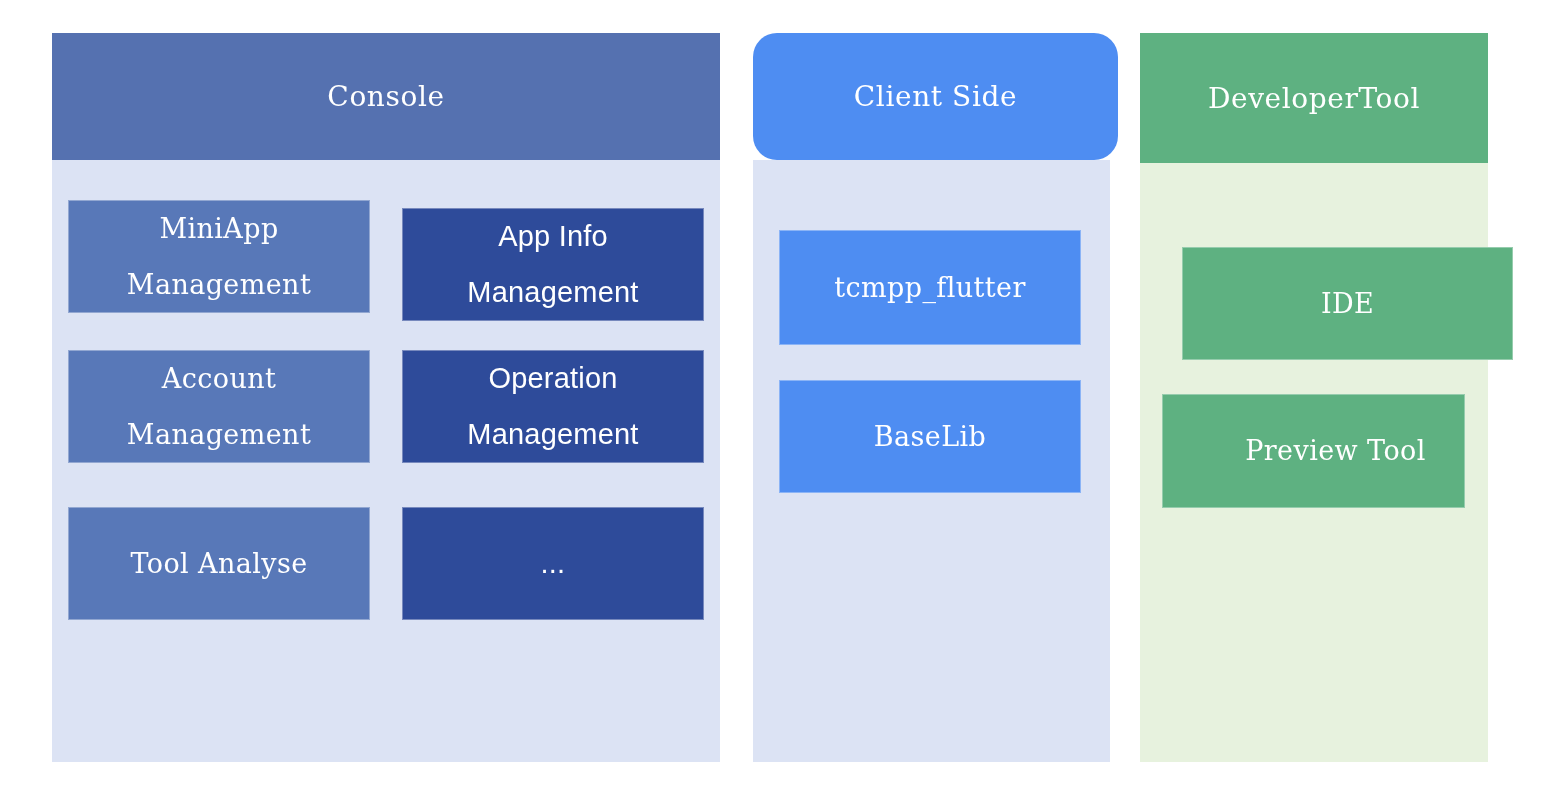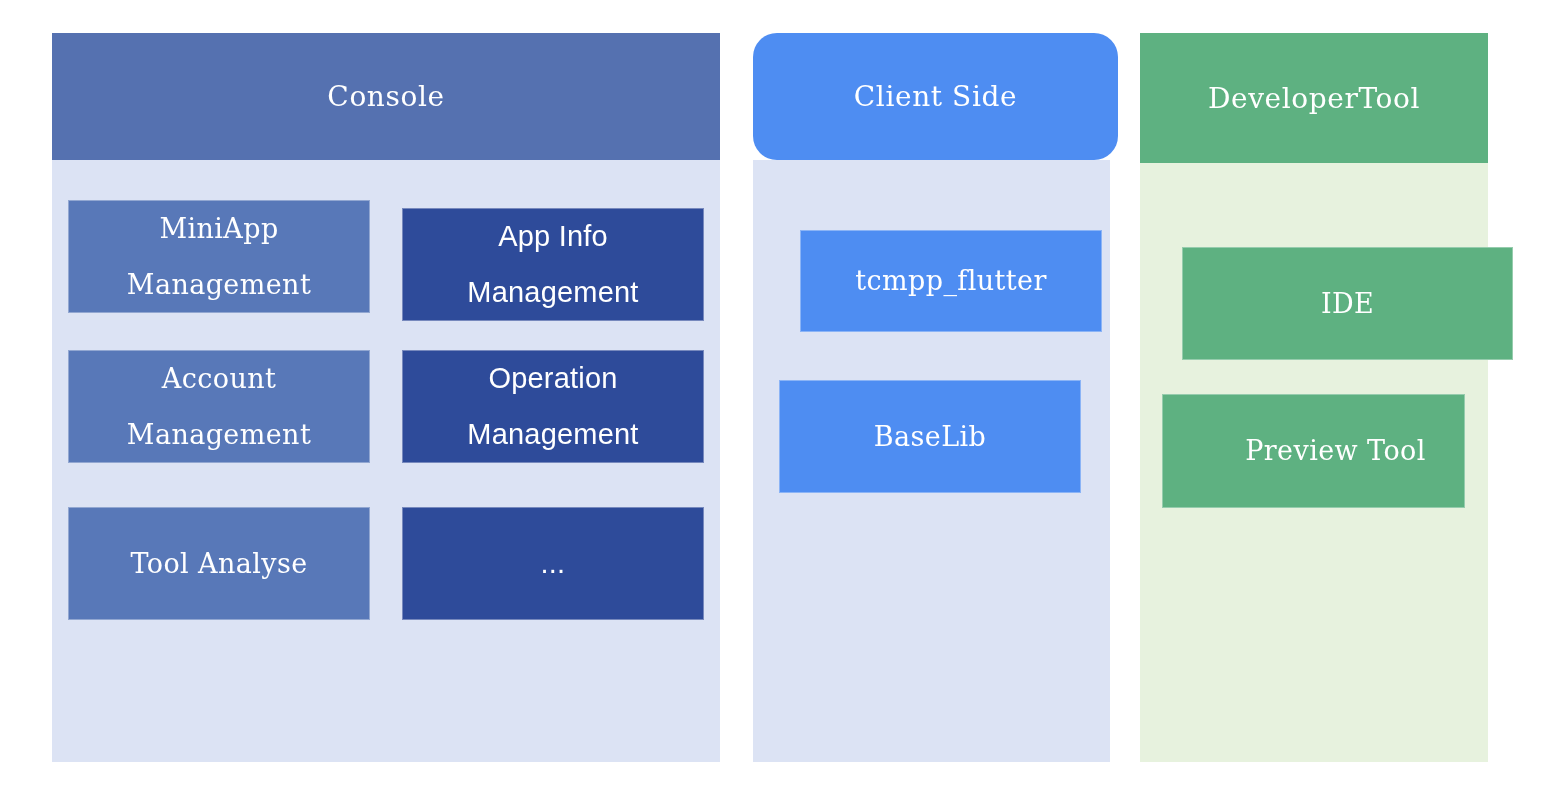--- a/index.html
+++ b/index.html
@@ -35,21 +35,21 @@
   .c1-body  {left:52px;top:160px;width:668px;height:602px;background:var(--console_body);}
   .c1-b1{left:68px; top:200px;width:302px;height:113px;background:var(--console_box_light);}
   .c1-b2{left:402px;top:208px;width:302px;height:113px;background:var(--console_box_dark);}
   .c1-b3{left:68px; top:350px;width:302px;height:113px;background:var(--console_box_light);}
   .c1-b4{left:402px;top:350px;width:302px;height:113px;background:var(--console_box_dark);}
   .c1-b5{left:68px; top:507px;width:302px;height:113px;background:var(--console_box_light);}
   .c1-b6{left:402px;top:507px;width:302px;height:113px;background:var(--console_box_dark);}
   
   .c2-header{left:753px;top:33px;width:365px;height:127px;background:var(--client_header);border-radius:24px;}
   .c2-body  {left:753px;top:160px;width:357px;height:602px;background:var(--client_body);}
-  .c2-b1{left:800px;top:230px;width:302px;height:102px;background:var(--client_box);}
+  .c2-b1{left:779px;top:230px;width:302px;height:115px;background:var(--client_box);}
   .c2-b2{left:779px;top:380px;width:302px;height:113px;background:var(--client_box);}
   
   .c3-header{left:1140px;top:33px;width:348px;height:130px;background:var(--dev_header);}
   .c3-body  {left:1140px;top:163px;width:348px;height:599px;background:var(--dev_body);}
   .c3-b1{left:1182px;top:247px;width:331px;height:113px;background:var(--dev_box);text-align:right;}
   .c3-b2{left:1162px;top:394px;width:303px;height:114px;background:var(--dev_box);padding-left:44px;}
 </style>
 </head>
 <body>
 

